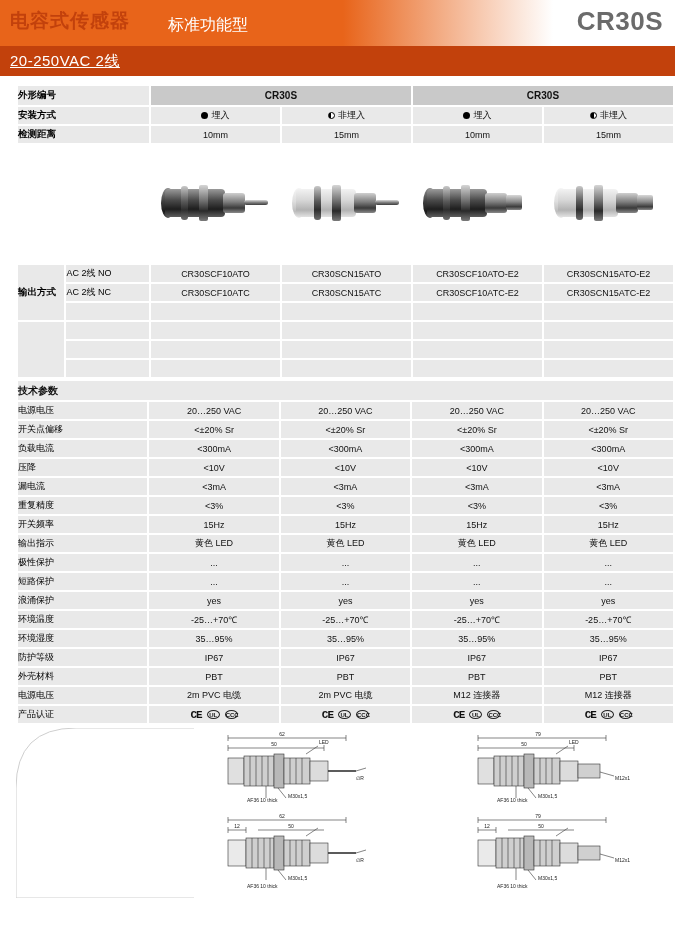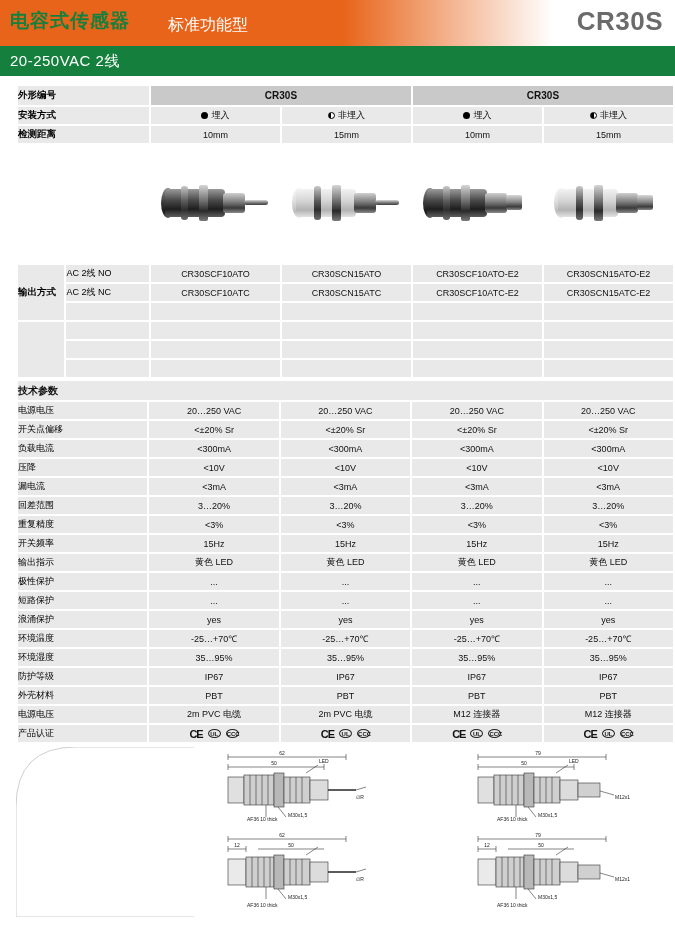--- a/index.html
+++ b/index.html
@@ -21,34 +21,35 @@
   }
   .hdr-orange {
     position:absolute; left:0; top:0; width:553px; height:46px;
     background: linear-gradient(to right, #e8641a 0%, #e8641a 62%, #ffffff 100%);
   }
   .hdr-right {
     position:absolute; right:0; top:0; width:122px; height:46px; background:#fff;
   }
   .hdr-title {
     position:absolute; left:10px; top:8px;
-    color:#15803d; font-size:19px; font-weight:bold; letter-spacing:1px;
+    color:#c2410c; font-size:19px; font-weight:bold; letter-spacing:1px;
   }
   .hdr-sub {
     position:absolute; left:168px; top:15px;
     color:#ffffff; font-size:16px;
   }
   .hdr-model {
     position:absolute; right:12px; top:6px;
     color:#6b6b6b; font-size:26px; font-weight:bold; letter-spacing:0.5px;
   }
   .subhdr {
-    height:30px; background:#15803d; color:#fff;
+    height:30px; background:#c2410c; color:#fff;
     font-size:15px; display:flex; align-items:center; padding-left:10px;
     letter-spacing:0.5px;
+    text-decoration:underline;
   }
   .page-wrap { padding: 8px 8px 0 16px; }
 
   
   table.t { border-collapse: separate; border-spacing: 2px 2px; width: 659px; table-layout: fixed; }
   table.t td, table.t th { padding:0; }
   .lbl {
     background:#e9e9e9; font-size:9.5px; font-weight:bold; color:#000;
     padding:3px 6px; height:17px; white-space:nowrap;
   }
@@ -99,21 +100,21 @@
     background: linear-gradient(to bottom, #d8d8d8, #8a8a8a 45%, #3c3c3c 78%, #888);
   }
   .body-dark { background: linear-gradient(to bottom, #9a9a9a, #4a4a4a 40%, #1e1e1e 72%, #5d5d5d); }
   .body-light { background: linear-gradient(to bottom, #f2f2f2, #d7d7d7 40%, #b2b2b2 75%, #e2e2e2); }
   .face-dark { background: linear-gradient(to bottom, #8f8f8f, #3f3f3f 45%, #1a1a1a 78%, #555); }
   .face-light { background: linear-gradient(to bottom, #f6f6f6, #dedede 45%, #bdbdbd 78%, #efefef); }
 
   
   .marks { display:flex; justify-content:center; align-items:center; gap:5px; }
   .mk { font-size:8px; }
-  .mk-ce { font-family:Liberation Sans, sans-serif; font-size:11px; font-weight:bold; letter-spacing:-1px; }
+  .mk-ce { font-family:Liberation Mono, monospace; font-size:11px; font-weight:bold; letter-spacing:-1px; }
   .mk-ul, .mk-ccc {
     display:inline-block; width:13px; height:9px; border:1px solid #222;
     border-radius:50%; font-size:6px; line-height:8px; text-align:center; font-weight:bold;
   }
   
   .dimsblock { position:relative; width:659px; height:170px; margin-top:3px; }
   .dwg { position:absolute; font-size:5px; color:#222; }
   .dwg svg { display:block; }
   .corner-arc {
     position:absolute; left:0; bottom:0; width:178px; height:170px;
@@ -302,27 +303,20 @@
     <td class="val">&lt;10V</td>
     <td class="val">&lt;10V</td>
     <td class="val">&lt;10V</td>
         </tr>
   <tr>
           <td class="lbl-plain">漏电流</td>
     <td class="val">&lt;3mA</td>
     <td class="val">&lt;3mA</td>
     <td class="val">&lt;3mA</td>
     <td class="val">&lt;3mA</td>
-        </tr>
-  <tr>
-          <td class="lbl-plain">回差范围</td>
-    <td class="val">3…20%</td>
-    <td class="val">3…20%</td>
-    <td class="val">3…20%</td>
-    <td class="val">3…20%</td>
         </tr>
   <tr>
           <td class="lbl-plain">重复精度</td>
     <td class="val">&lt;3%</td>
     <td class="val">&lt;3%</td>
     <td class="val">&lt;3%</td>
     <td class="val">&lt;3%</td>
         </tr>
   <tr>
           <td class="lbl-plain">开关频率</td>

